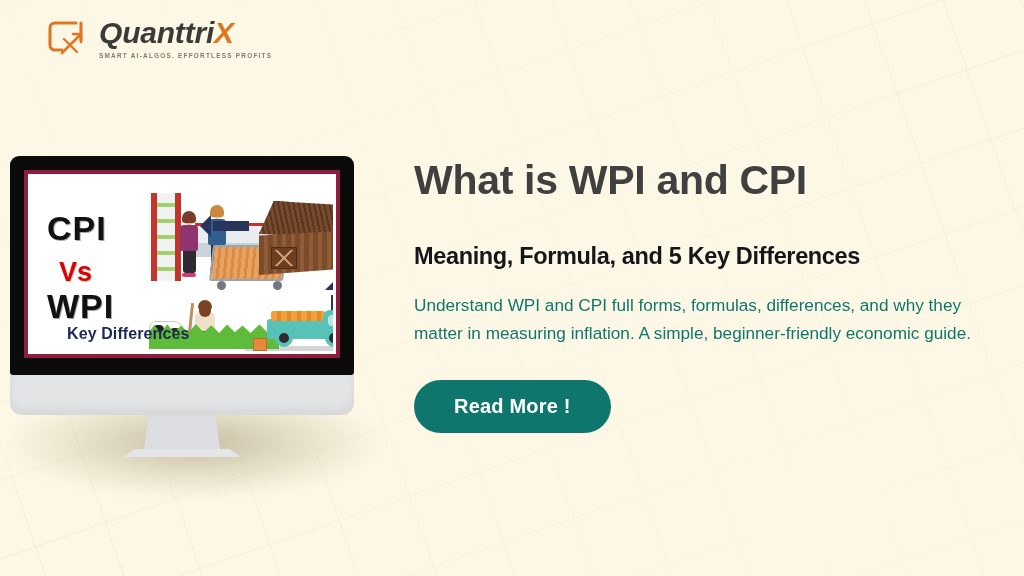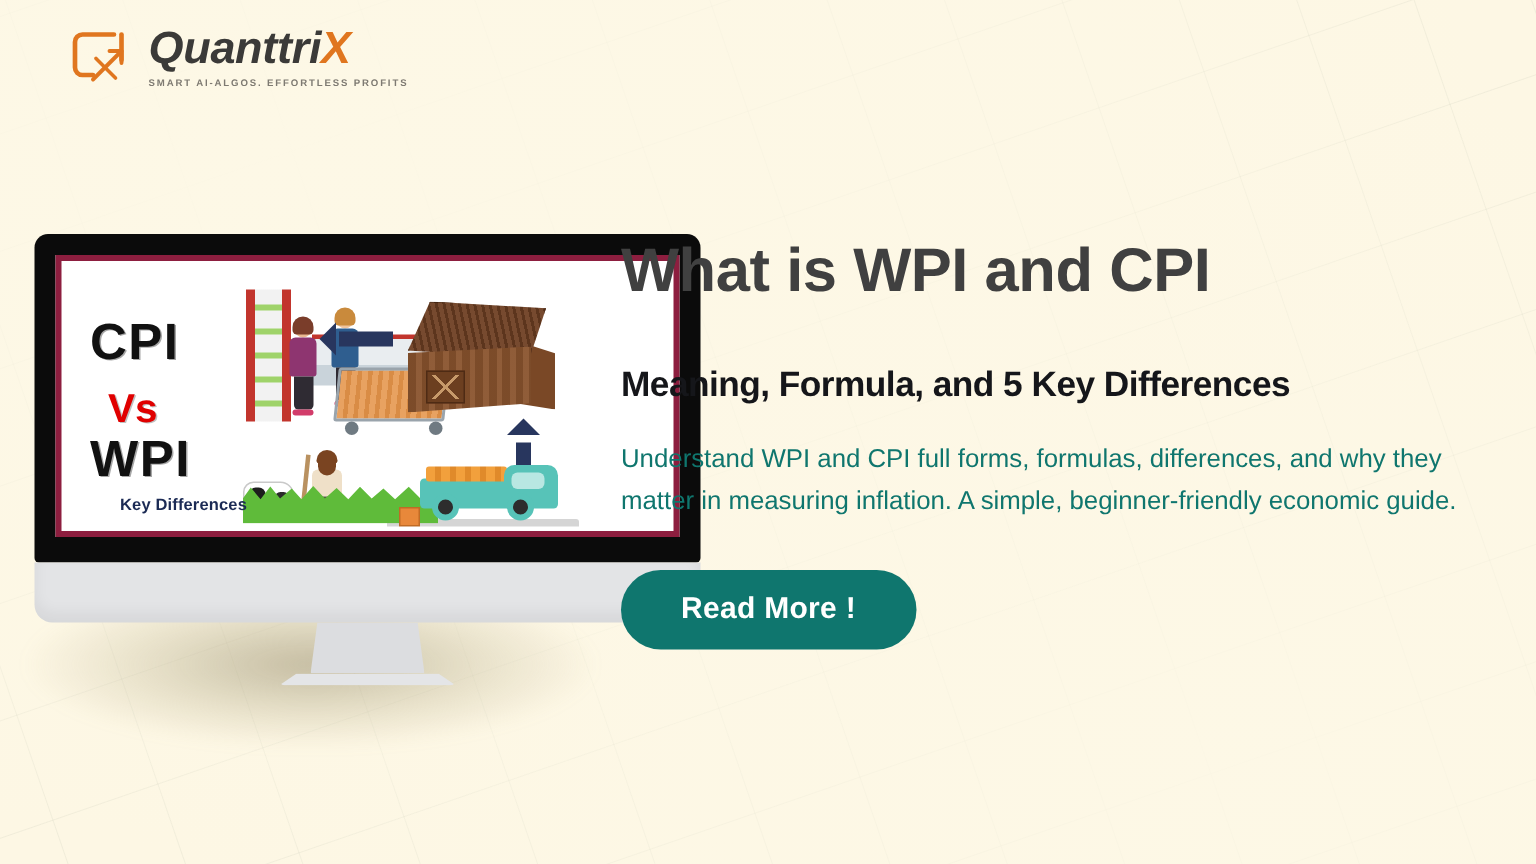--- a/index.html
+++ b/index.html
@@ -38,21 +38,21 @@
   #logo-mark{ width:48px; height:48px; flex:none; }
   #logo-word-wrap{ display:flex; flex-direction:column; line-height:1; padding-top:2px;}
   #logo-word{ font-size:30px; font-weight:700; letter-spacing:-.2px; color:#3b3a38;font-style:italic; }
   #logo-word .x{ color:#e0761f; font-weight:700; }
   #logo-tag{
     font-size:6.4px; letter-spacing:1.25px; color:#7e7a72;
     font-weight:700; margin-top:5px; text-align:center; white-space:nowrap;
   }
 
   
-  #monitor{ position:absolute; left:23px; top:156px; width:444px; }
+  #monitor{ position:absolute; left:10px; top:156px; width:344px; }
   #monitor-shadow{
     position:absolute; left:-5px; top:232px; width:378px; height:110px;
     background:radial-gradient(ellipse at 50% 50%, rgba(120,108,70,.42) 0%, rgba(150,138,95,.20) 42%, rgba(253,247,228,0) 72%);
     filter:blur(5px);
   }
   #monitor-bezel{
     position:relative; background:#0b0b0b; border-radius:9px 9px 3px 3px;
     padding:14px 14px 17px 14px;
   }
   #thumb-frame{
@@ -67,21 +67,21 @@
     letter-spacing:1px; font-family:"Liberation Sans", sans-serif;
     text-shadow:1px 1px 0 rgba(0,0,0,.35);
   }
   #thumb-cpi{ top:32px; }
   #thumb-wpi{ top:110px; }
   #thumb-vs{
     position:absolute; left:28px; top:80px; font-size:27px; font-weight:800;
     color:#e00000; text-shadow:1px 1px 0 rgba(0,0,0,.25);
   }
   #thumb-keydiff{
-    position:absolute; left:16px; bottom:8px; font-size:11px; font-weight:800;
+    position:absolute; left:16px; bottom:8px; font-size:16px; font-weight:800;
     color:#1b2a54; letter-spacing:.1px;padding-left:20px;
   }
 
   
   .sc{ position:absolute; }
   #scene-grocery{ left:120px; top:12px; width:150px; height:100px; }
   .shelf{ position:absolute; left:0; top:4px; width:30px; height:88px;
     background:linear-gradient(90deg,#c2352d 0 6px,#f2f2f2 6px 24px,#c2352d 24px 30px); }
   .shelf i{ position:absolute; left:6px; width:18px; height:4px; background:#9fd36a; }
   #scene-grocery .case{

